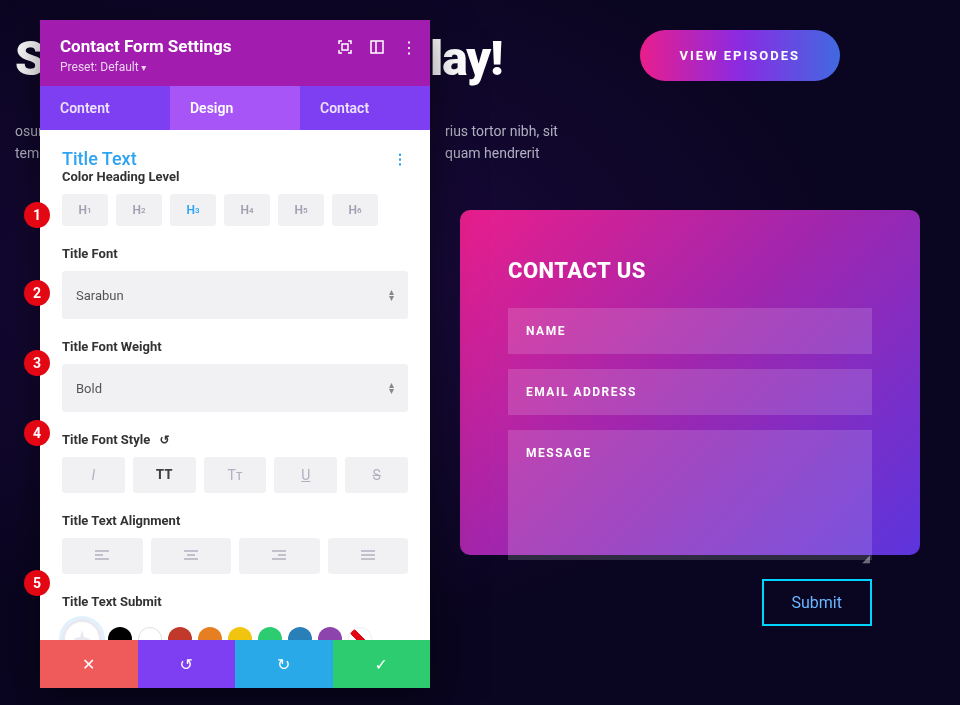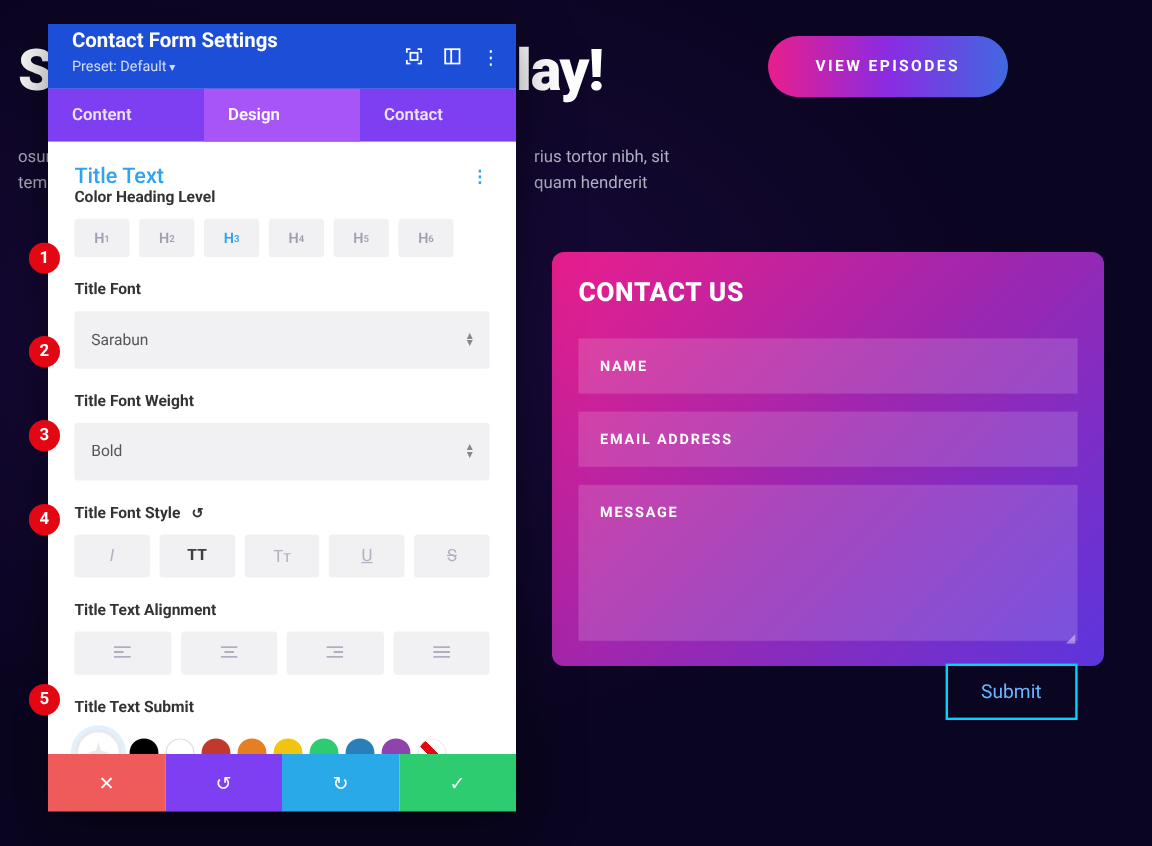--- a/index.html
+++ b/index.html
@@ -6,31 +6,31 @@
 body { width: 960px; height: 705px; background: #0a0a2e; overflow: hidden; position: relative; }
 
 .bg-content { position: absolute; top: 0; left: 0; width: 100%; height: 100%; background: radial-gradient(ellipse at 30% 40%, #1a0a3e 0%, #0a0520 60%); }
 .bg-hero-title { position: absolute; top: 30px; left: 15px; font-size: 48px; font-weight: 900; color: #fff; letter-spacing: -1px; }
 .bg-hero-title-right { position: absolute; top: 30px; left: 430px; font-size: 48px; font-weight: 900; color: #fff; letter-spacing: -1px; }
 .bg-body { position: absolute; top: 120px; left: 15px; color: #b0b0c0; font-size: 14px; line-height: 1.6; }
 .bg-body-right { position: absolute; top: 120px; left: 445px; color: #b0b0c0; font-size: 14px; line-height: 1.6; }
 
 .view-episodes-btn { position: absolute; top: 30px; right: 120px; padding: 18px 40px; background: linear-gradient(90deg, #e91e8c 0%, #8a2be2 50%, #4169e1 100%); border-radius: 50px; color: #fff; font-weight: 700; font-size: 13px; letter-spacing: 2px; cursor: pointer; }
 
-.contact-card { position: absolute; top: 210px; right: 40px; width: 460px; height: 345px; background: linear-gradient(135deg, #e91e8c 0%, #9c27b0 50%, #5c35dd 100%); border-radius: 10px 10px 10px 10px; padding: 22px; }
+.contact-card { position: absolute; top: 210px; right: 40px; width: 460px; height: 345px; background: linear-gradient(135deg, #e91e8c 0%, #9c27b0 50%, #5c35dd 100%); border-radius: 10px 10px 10px 10px; padding: 48px; }
 .contact-title { color: #fff; font-size: 22px; font-weight: 800; letter-spacing: 0.5px; margin-bottom: 25px; }
 .contact-row { display: flex; gap: 15px; margin-bottom: 15px; flex-direction: column; }
 .contact-input { flex: 1; background: rgba(255,255,255,0.15); border: none; padding: 16px 18px; color: #fff; font-size: 12px; font-weight: 700; letter-spacing: 1.5px; }
 .contact-input::placeholder { color: #fff; }
 .contact-textarea { width: 100%; height: 130px; background: rgba(255,255,255,0.15); border: none; padding: 16px 18px; color: #fff; font-size: 12px; font-weight: 700; letter-spacing: 1.5px; resize: none; }
 .contact-textarea::placeholder { color: #fff; }
 .submit-btn { float: right; margin-top: 15px; padding: 12px 28px; border: 2px solid #00d4ff; background: transparent; color: #6ab7ff; font-size: 16px; cursor: pointer; }
 
 .settings-panel { position: absolute; top: 20px; left: 40px; width: 390px; background: #fff; box-shadow: 0 10px 40px rgba(0,0,0,0.5); display: flex; flex-direction: column; }
-.panel-header { background: #1d4ed8; padding: 4px 20px 12px; }
+.panel-header { background: #a21caf; padding: 16px 20px 12px; }
 .panel-title { color: #fff; font-size: 17px; font-weight: 700; }
 .panel-preset { color: rgba(255,255,255,0.8); font-size: 12px; margin-top: 4px; }
 .panel-preset::after { content: " ▾"; font-size: 10px; }
 .panel-header-icons { position: absolute; top: 20px; right: 14px; display: flex; gap: 18px; }
 .header-icon { width: 14px; height: 14px; color: #fff; cursor: pointer; display:flex; align-items:center; justify-content:center; }
 
 .panel-tabs { background: #7e3ff2; display: flex; }
 .panel-tab { flex: 1; padding: 14px 10px; text-align: left; color: rgba(255,255,255,0.85); font-size: 14px; font-weight: 600; cursor: pointer; padding-left:20px; }
 .panel-tab.active { background: #a855f7; color: #fff; }
 

